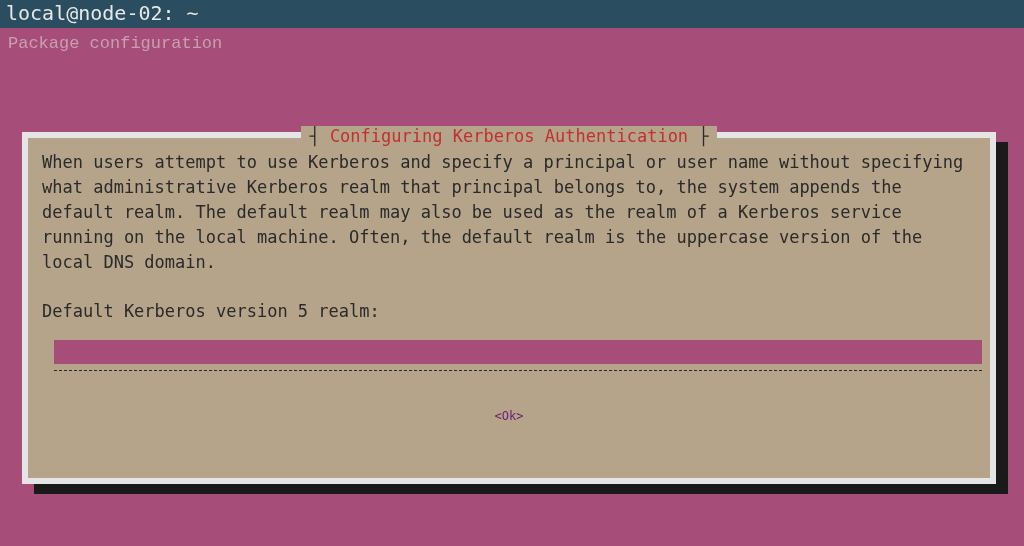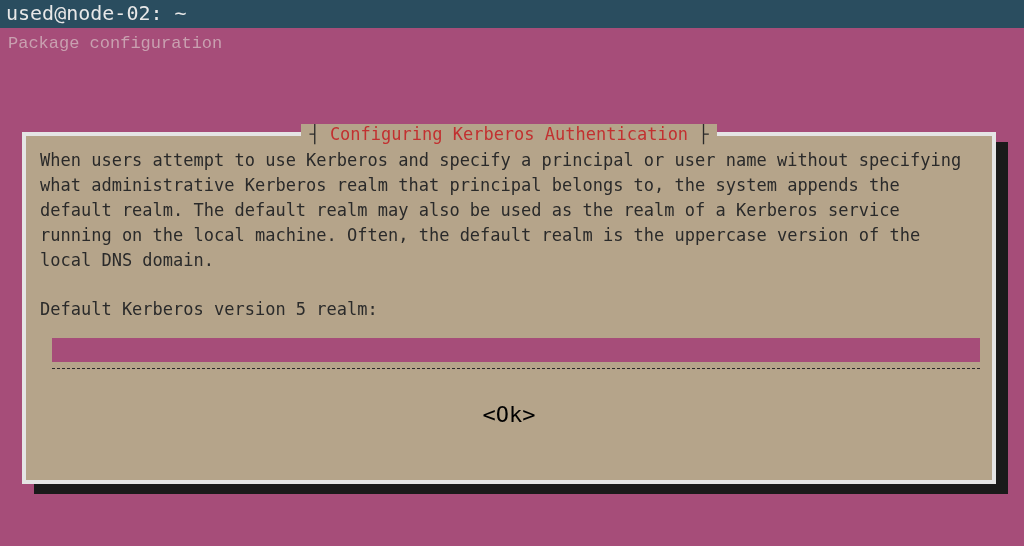--- a/index.html
+++ b/index.html
@@ -43,21 +43,21 @@
       height: 352px;
       background: #1a1a1a;
     }
     .dialog {
       position: absolute;
       top: 104px;
       left: 22px;
       width: 974px;
       height: 352px;
       background: #b5a48a;
-      border: 4px solid #e5e5e5;
+      border: 6px solid #e5e5e5;
     }
     .dialog-title-wrap {
       position: absolute;
       top: -12px;
       left: 0;
       right: 0;
       text-align: center;
     }
     .dialog-title {
       display: inline-block;
@@ -106,30 +106,30 @@
       letter-spacing: -0.5px;
       white-space: nowrap;
       overflow: hidden;
       line-height: 8px;
       height: 8px;
       border-top: 1.5px dashed #2a2a2a;
     }
     .ok-button {
       text-align: center;
       margin-top: 26px;
-      color: #000000;
+      color: #701a75;
       cursor: pointer;
-      font-size: 22px;
+      font-size: 12px;
     }
   </style>
 </head>
 <body>
 
 <div class="titlebar">
-  <span>used@node-02: ~</span>
+  <span>local@node-02: ~</span>
 </div>
 
 <div class="terminal-area">
   <div class="header-text">Package configuration</div>
 
   <div class="dialog-shadow"></div>
 
   <div class="dialog">
     <div class="dialog-title-wrap">
       <span class="dialog-title">Configuring Kerberos Authentication</span>

